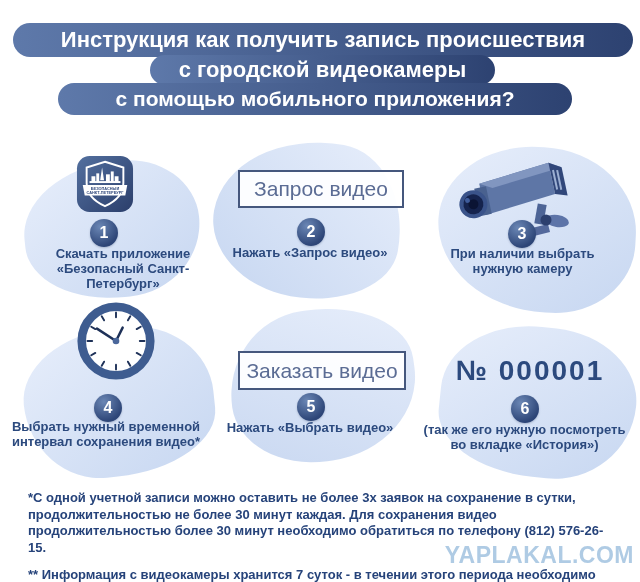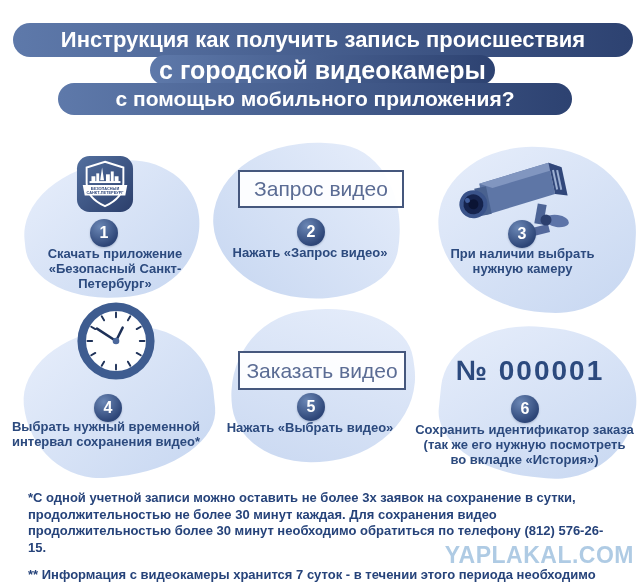--- a/index.html
+++ b/index.html
@@ -10,21 +10,21 @@
     background: #ffffff; overflow: hidden;
   }
 
   
   .pill {
     position: absolute; display: flex; align-items: center; justify-content: center;
     color: #fff; font-weight: 700; white-space: nowrap;
     background: linear-gradient(90deg, var(--title-gradient-start, #5e79aa), var(--title-gradient-end, #2d4271));
   }
   #pill1 { left: 13px;  top: 23px; width: 620px; height: 34px; border-radius: 17px; font-size: 22px; }
-  #pill2 { left: 150px; top: 55px; width: 345px; height: 30px; border-radius: 15px; font-size: 25px; }
+  #pill2 { left: 150px; top: 55px; width: 345px; height: 30px; border-radius: 15px; font-size: 22px; }
   #pill3 { left: 58px;  top: 83px; width: 514px; height: 32px; border-radius: 16px; font-size: 21px; }
 
   
   .blob { position: absolute; background: linear-gradient(145deg, var(--blob-light, #e7eefb) 0%, var(--blob-dark, #c7d7f1) 100%); }
   #blob1 { left: 24px;  top: 162px; width: 176px; height: 136px; border-radius: 58% 42% 45% 55% / 52% 48% 55% 45%; transform: rotate(-6deg); }
   #blob2 { left: 214px; top: 140px; width: 188px; height: 158px; border-radius: 62% 38% 52% 48% / 55% 60% 40% 45%; transform: rotate(10deg); background: linear-gradient(215deg, #e7eefb 0%, #c7d7f1 100%); }
   #blob3 { left: 438px; top: 147px; width: 198px; height: 165px; border-radius: 50% 50% 42% 58% / 48% 52% 45% 55%; transform: rotate(3deg); }
   #blob4 { left: 24px;  top: 328px; width: 190px; height: 148px; border-radius: 55% 45% 58% 42% / 48% 52% 42% 58%; transform: rotate(-6deg); }
   #blob5 { left: 230px; top: 309px; width: 186px; height: 152px; border-radius: 45% 55% 52% 48% / 58% 42% 55% 45%; transform: rotate(-8deg); background: linear-gradient(205deg, #e7eefb 0%, #c9d8f1 100%); }
   #blob6 { left: 440px; top: 327px; width: 196px; height: 150px; border-radius: 52% 48% 45% 55% / 50% 50% 58% 42%; transform: rotate(6deg); }
@@ -101,21 +101,21 @@
         <rect x="36" y="17" width="3" height="11"></rect>
         <rect x="40" y="22" width="4" height="6"></rect>
         <rect x="14" y="27" width="32" height="2"></rect>
       </g>
       <polygon points="7,31 53,31 51,42 9,42" fill="#ffffff"></polygon>
       <text x="30" y="36" text-anchor="middle" font-size="4" font-weight="700" fill="#31497c">БЕЗОПАСНЫЙ</text>
       <text x="30" y="40.5" text-anchor="middle" font-size="4" font-weight="700" fill="#31497c">САНКТ-ПЕТЕРБУРГ</text>
     </svg>
   </div>
   <div class="badge" style="left:90px; top:219px;">1</div>
-  <div class="caption" style="left:4px; top:246px; width:210px;padding-left:12px;">
+  <div class="caption" style="left:12px; top:246px; width:210px;padding-left:12px;">
     <div>Скачать приложение</div>
     <div>«Безопасный Санкт-Петербург»</div>
   </div>
 
   <div class="ui-button" style="left:238px; top:170px; width:166px; height:38px;">Запрос видео</div>
   <div class="badge" style="left:297px; top:218px;">2</div>
   <div class="caption" style="left:215px; top:245px; width:190px;">
     <div>Нажать «Запрос видео»</div>
   </div>
 
@@ -175,21 +175,20 @@
 
   <div class="ui-button" style="left:238px; top:351px; width:168px; height:39px;">Заказать видео</div>
   <div class="badge" style="left:297px; top:393px;">5</div>
   <div class="caption" style="left:210px; top:420px; width:200px;">
     <div>Нажать «Выбрать видео»</div>
   </div>
 
   <div class="order-number" style="left:430px; top:355px; width:200px;">№ 000001</div>
   <div class="badge" style="left:511px; top:395px;">6</div>
   <div class="caption" style="left:412px; top:422px; width:225px;">
-    <div>Сохранить идентификатор заказа</div>
     <div>(так же его нужную посмотреть</div>
     <div>во вкладке «История»)</div>
   </div>
 
   <div id="footnotes">
     <p>*С одной учетной записи можно оставить не более 3х заявок на сохранение в сутки, продолжительностью не более 30 минут каждая. Для сохранения видео продолжительностью более 30 минут необходимо обратиться по телефону (812) 576-26-15.</p>
     <p>** Информация с видеокамеры хранится 7 суток - в течении этого периода необходимо направить заявку на сохранение видеоинформации.</p>
   </div>
 
   <div id="watermark">YAPLAKAL.COM</div>

